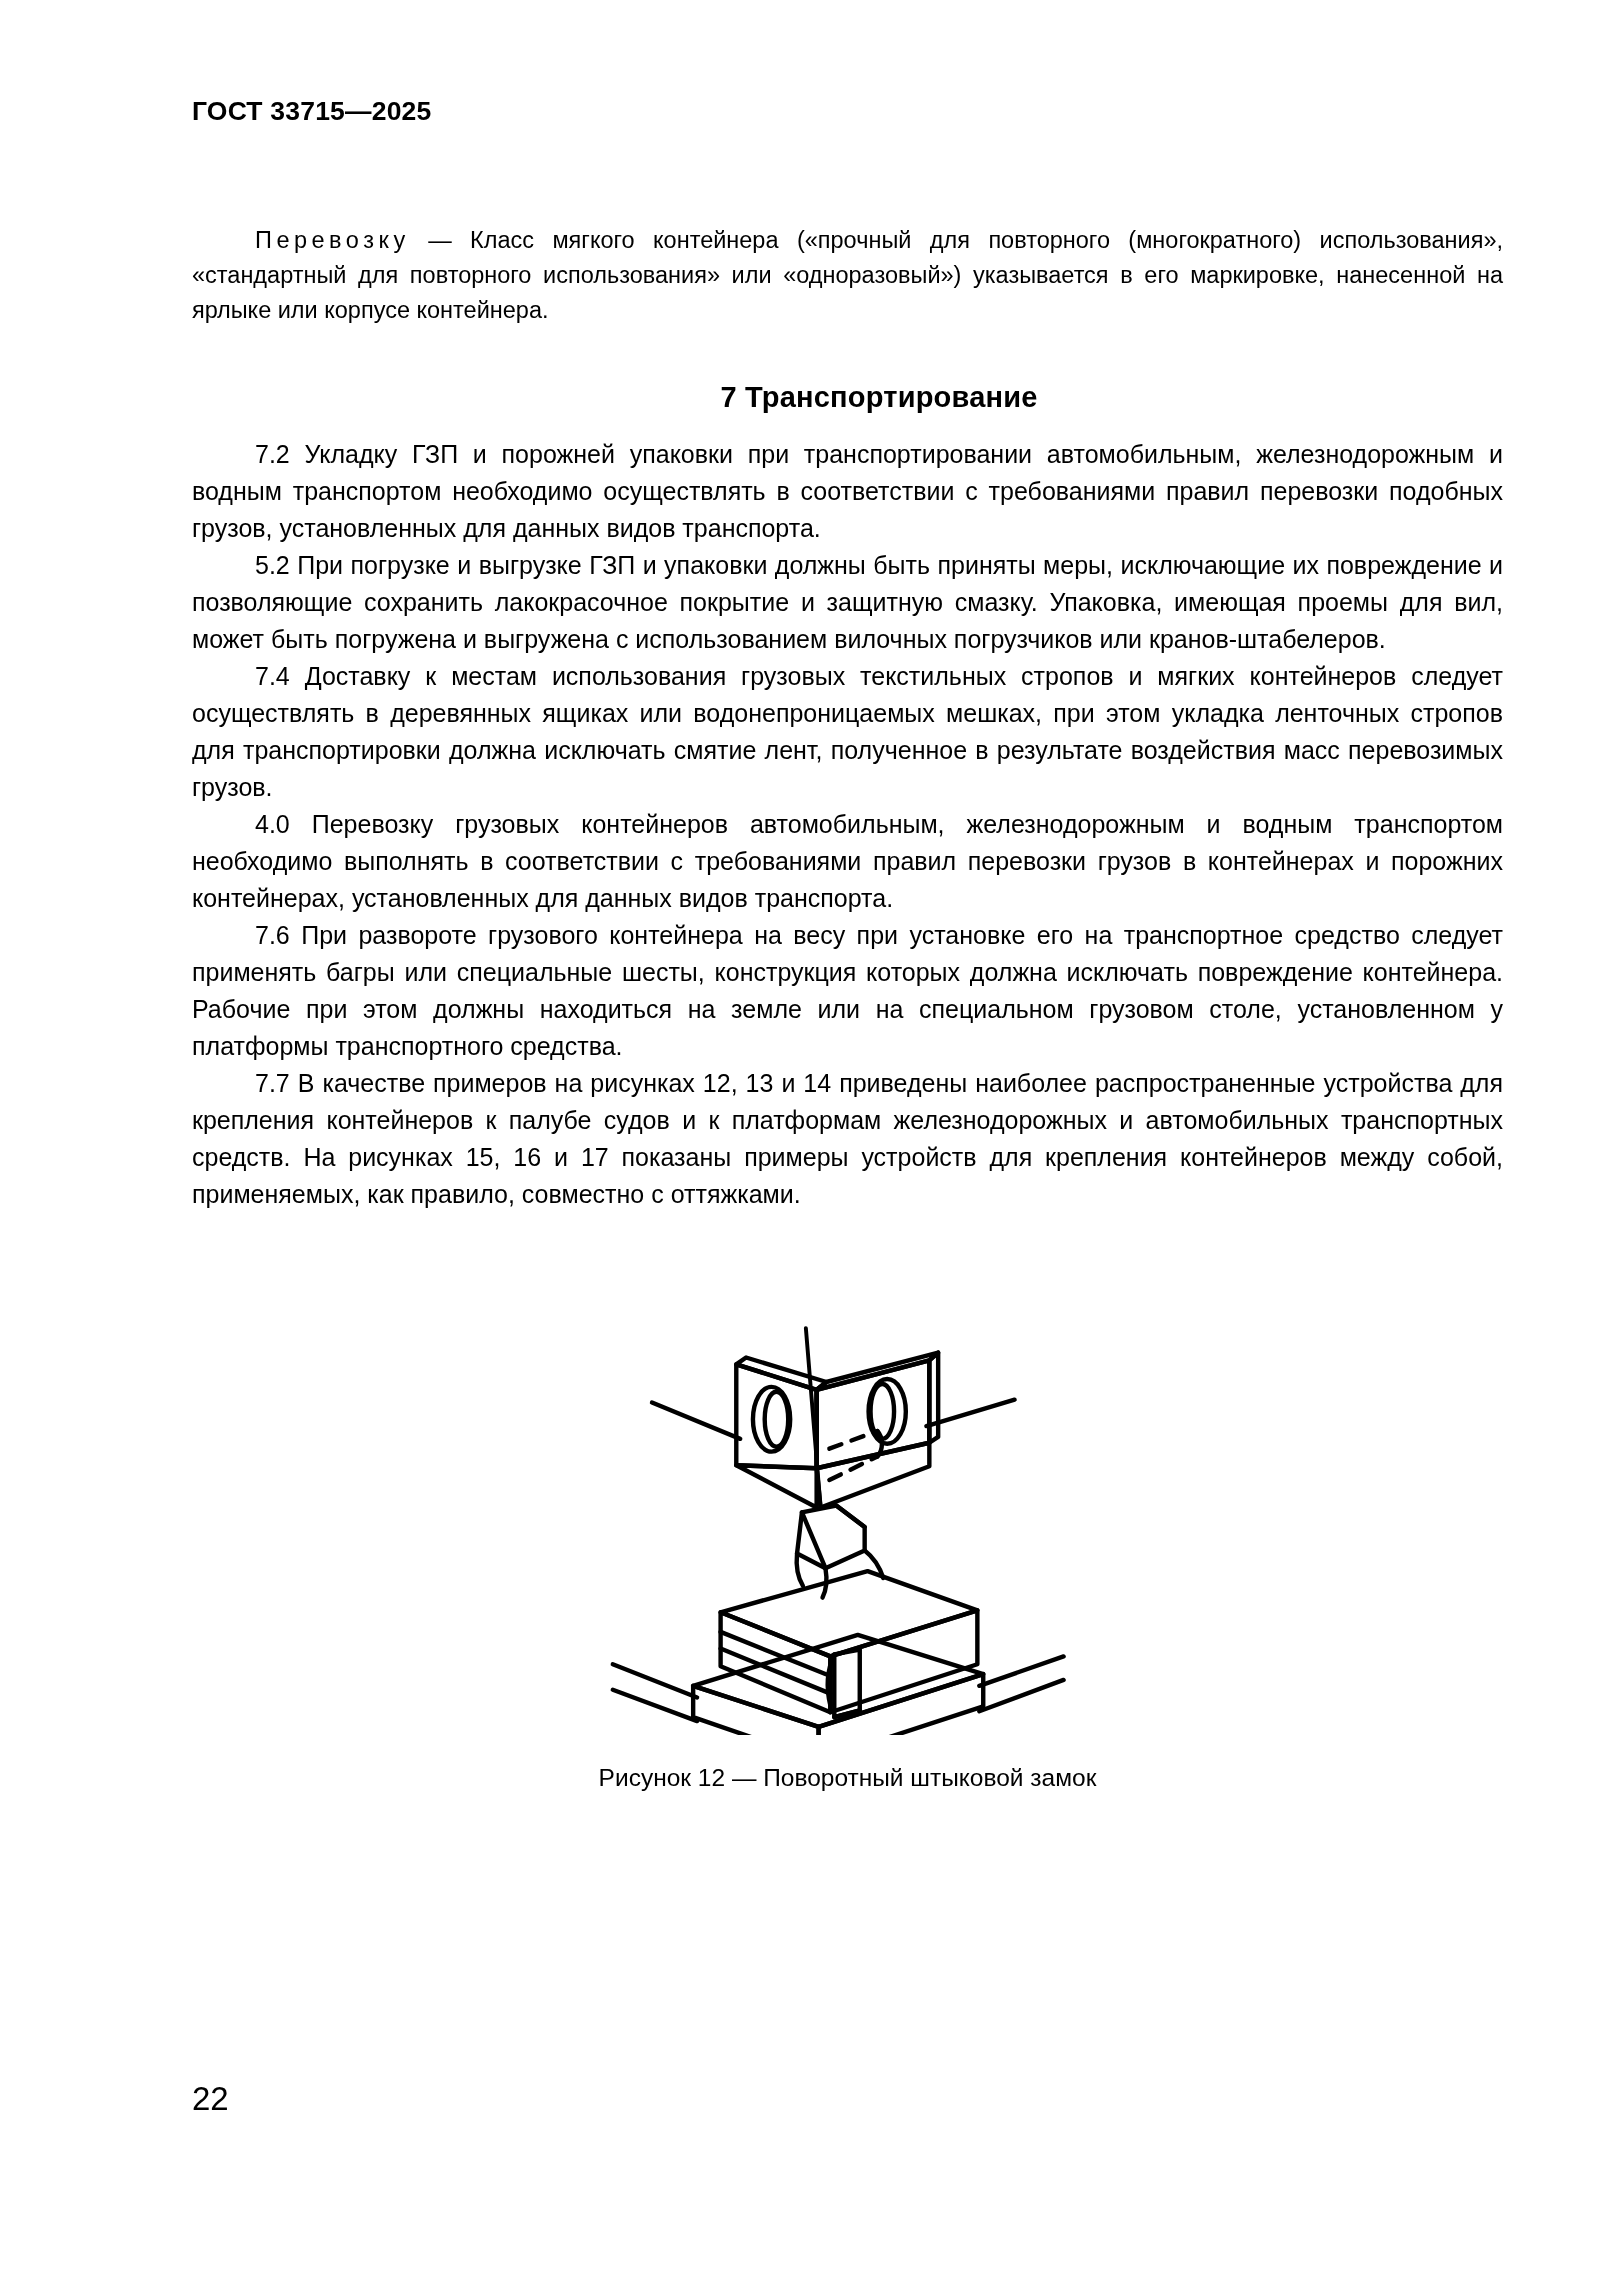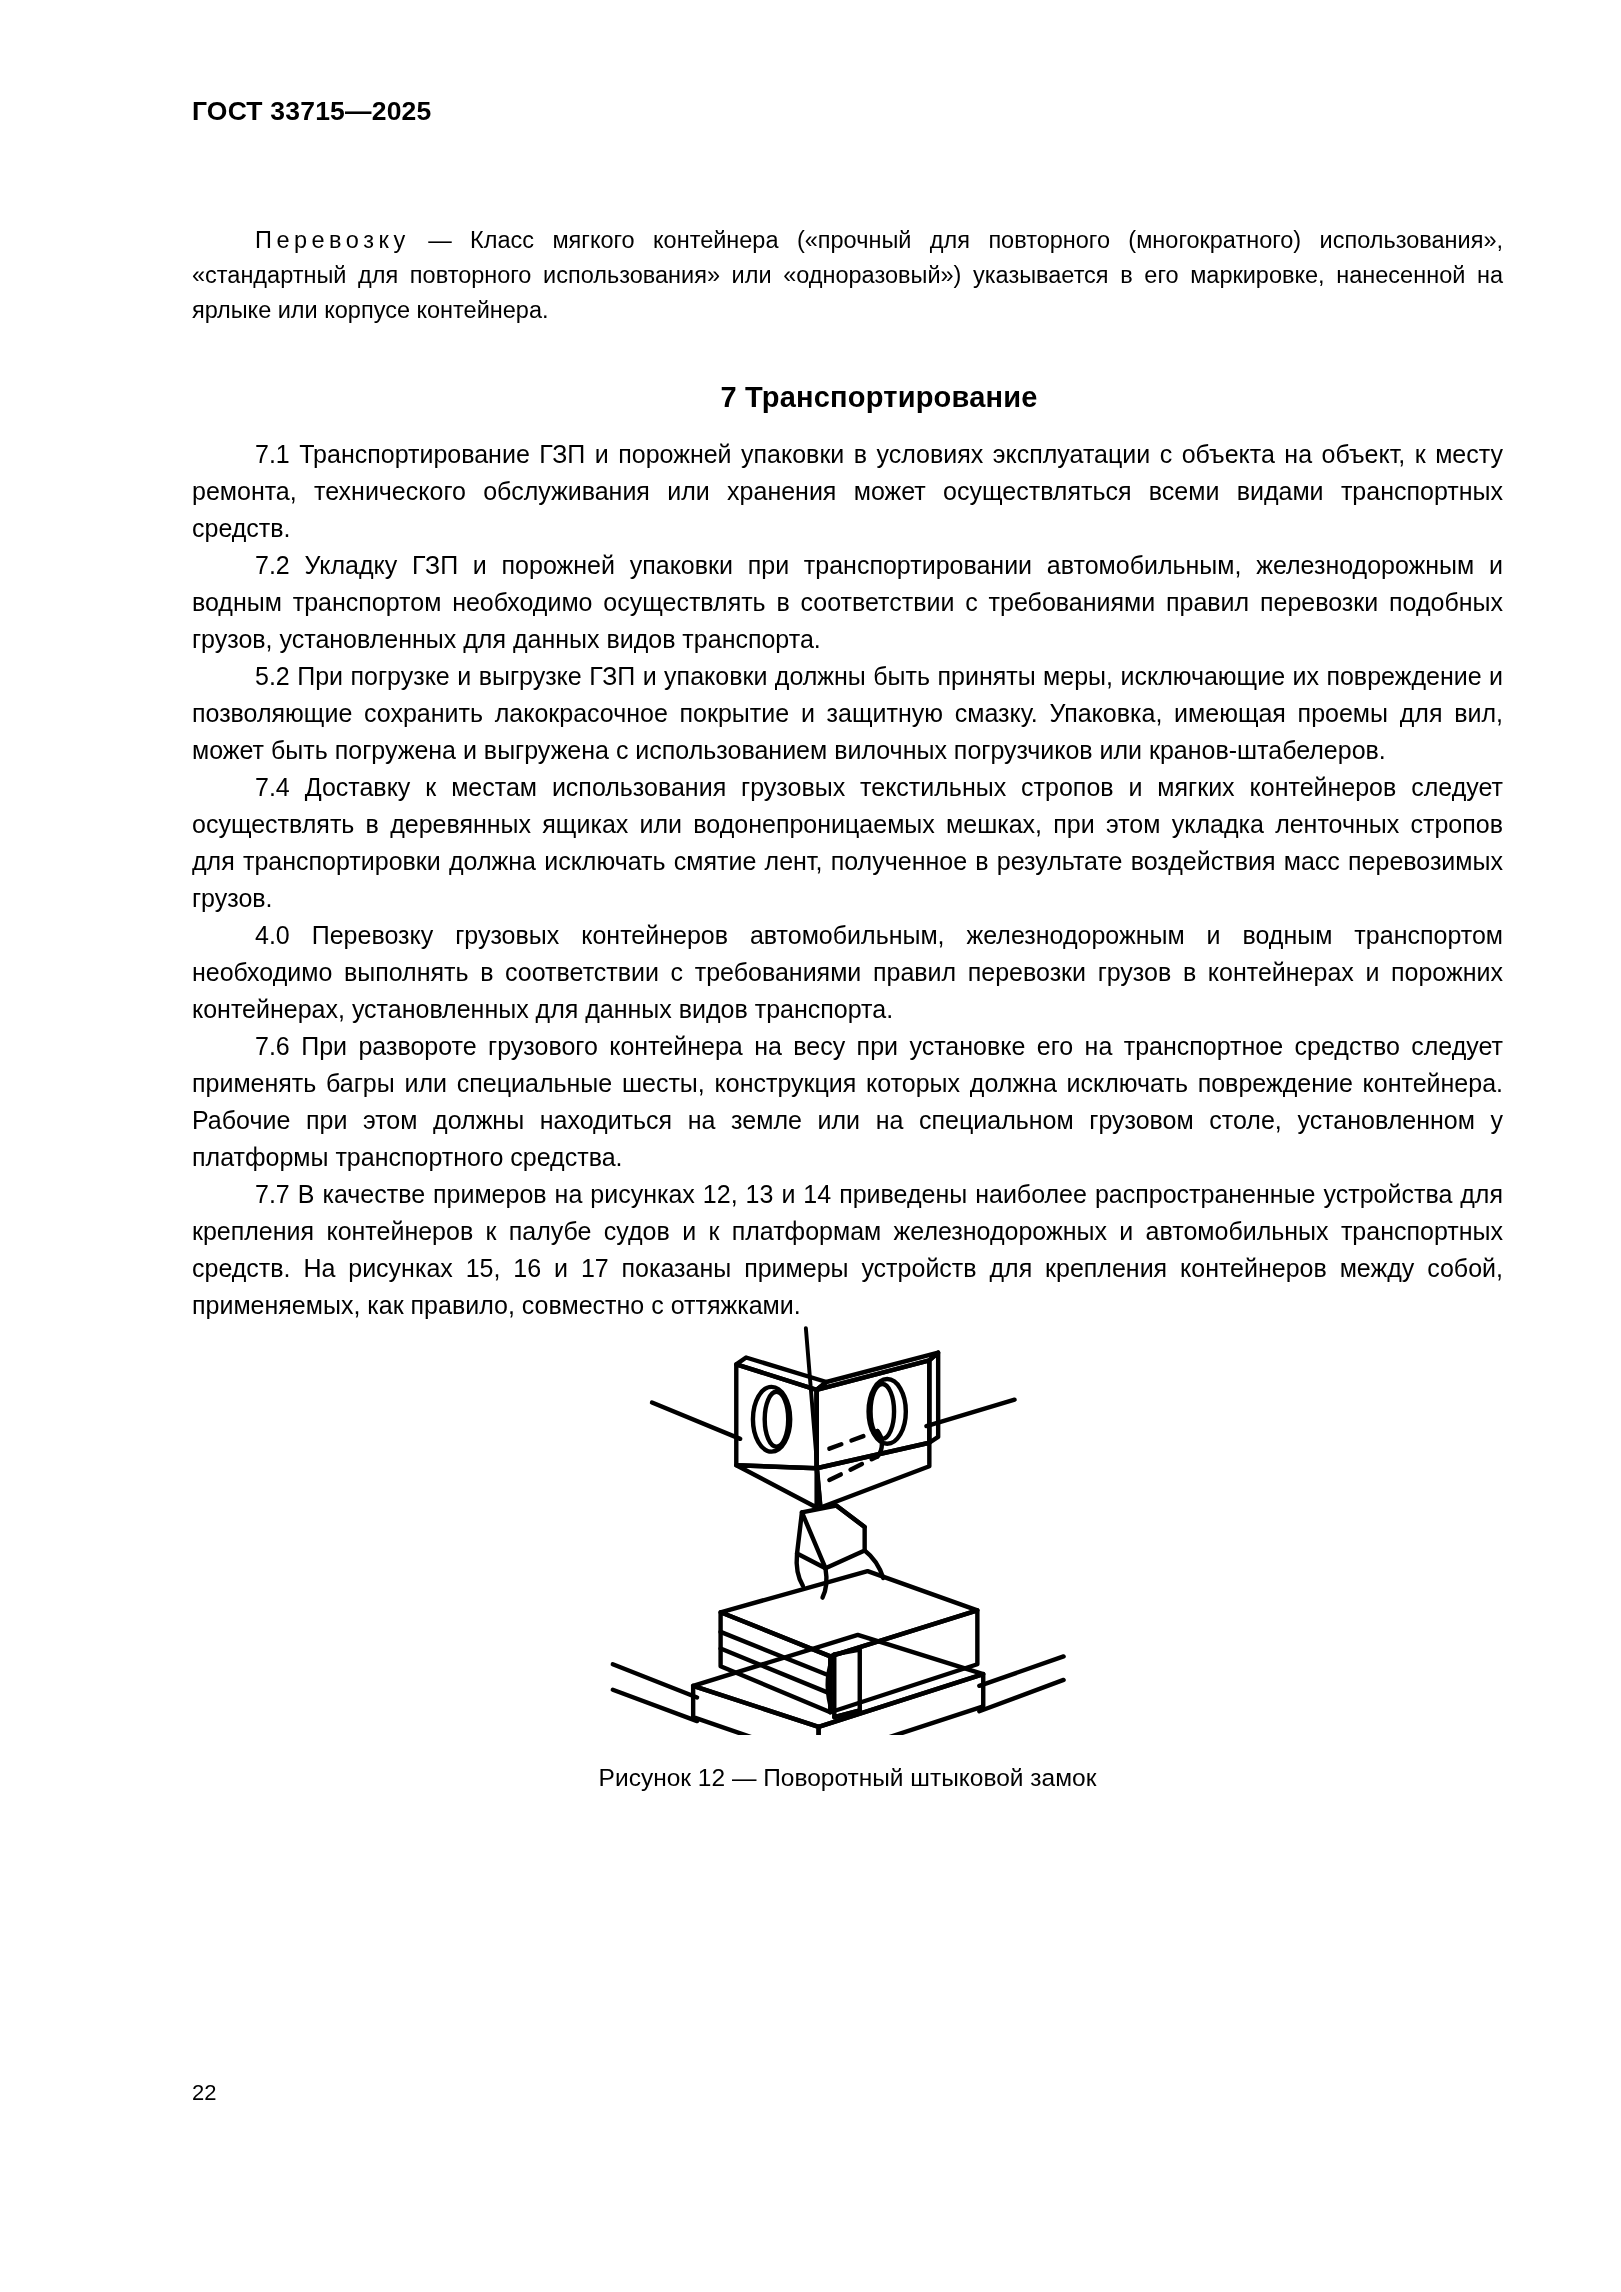--- a/index.html
+++ b/index.html
@@ -89,38 +89,37 @@
     margin-top: 25.5px;
     font-size: 24.5px;
     line-height: 33px;
   }
 
   
   .page-number {
     position: absolute;
     left: 192px;
     top: 2080px;
-    font-size: 22px;
+    font-size: 33px;
   }
 </style>
 </head>
 <body>
 
 <div class="page">
 
   <div class="doc-header">ГОСТ 33715—2025</div>
 
   <div class="column">
 
     <p class="note"><span class="note-label">Перевозку</span> <span>—</span> <span>Класс мягкого контейнера («прочный для повторного (многократного) использования», «стандартный для повторного использования» или «одноразовый») указывается в его маркировке, нанесенной на ярлыке или корпусе контейнера.</span></p>
 
     <h2 class="section-heading">7 Транспортирование</h2>
 
     <div class="para-stack">
-      <p class="body">7.1 Транспортирование ГЗП и порожней упаковки в условиях эксплуатации с объекта на объект, к месту ремонта, технического обслуживания или хранения может осуществляться всеми видами транспортных средств.</p>
       <p class="body">7.2 Укладку ГЗП и порожней упаковки при транспортировании автомобильным, железнодорожным и водным транспортом необходимо осуществлять в соответствии с требованиями правил перевозки подобных грузов, установленных для данных видов транспорта.</p>
       <p class="body">5.2 При погрузке и выгрузке ГЗП и упаковки должны быть приняты меры, исключающие их повреждение и позволяющие сохранить лакокрасочное покрытие и защитную смазку. Упаковка, имеющая проемы для вил, может быть погружена и выгружена с использованием вилочных погрузчиков или кранов-штабелеров.</p>
       <p class="body">7.4 Доставку к местам использования грузовых текстильных стропов и мягких контейнеров следует осуществлять в деревянных ящиках или водонепроницаемых мешках, при этом укладка ленточных стропов для транспортировки должна исключать смятие лент, полученное в результате воздействия масс перевозимых грузов.</p>
       <p class="body">4.0 Перевозку грузовых контейнеров автомобильным, железнодорожным и водным транспортом необходимо выполнять в соответствии с требованиями правил перевозки грузов в контейнерах и порожних контейнерах, установленных для данных видов транспорта.</p>
       <p class="body">7.6 При развороте грузового контейнера на весу при установке его на транспортное средство следует применять багры или специальные шесты, конструкция которых должна исключать повреждение контейнера. Рабочие при этом должны находиться на земле или на специальном грузовом столе, установленном у платформы транспортного средства.</p>
       <p class="body">7.7 В качестве примеров на рисунках 12, 13 и 14 приведены наиболее распространенные устройства для крепления контейнеров к палубе судов и к платформам железнодорожных и автомобильных транспортных средств. На рисунках 15, 16 и 17 показаны примеры устройств для крепления контейнеров между собой, применяемых, как правило, совместно с оттяжками.</p>
     </div>
 
   </div>
 

